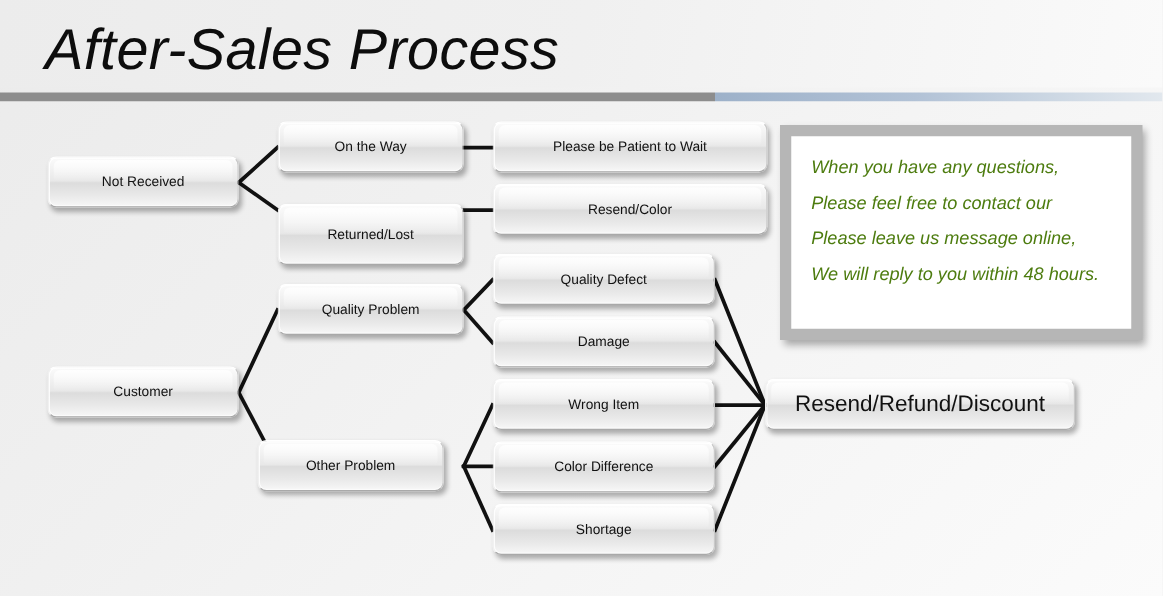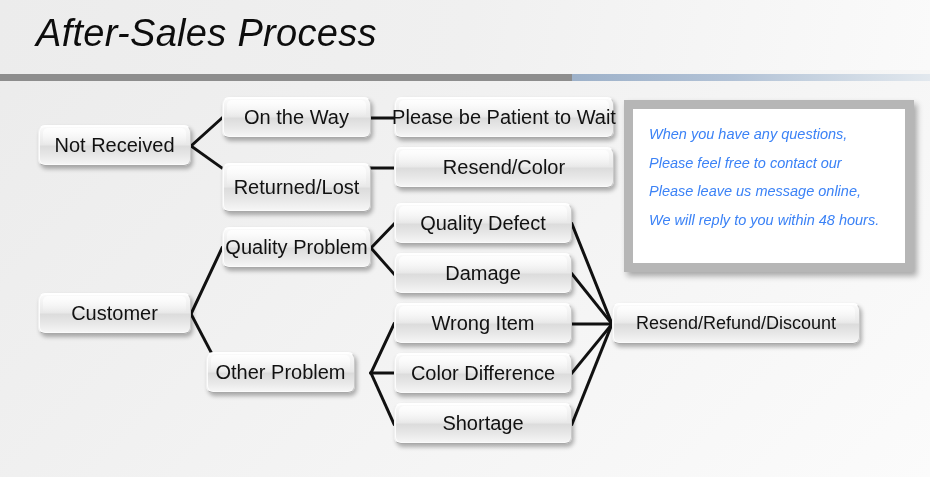--- a/index.html
+++ b/index.html
@@ -26,21 +26,21 @@
     position: absolute;
     left: 0; top: 0;
     width: 930px;
     height: 70px;
     background: linear-gradient(100deg, #ececec 0%, #f0f0f0 50%, #fafafa 100%);
   }
   .title {
     position: absolute;
     left: 36px;
     top: 12px;
-    font-size: 38px;
+    font-size: 46px;
     font-style: italic;
     font-weight: 400;
     color: #0d0d0d;
     letter-spacing: 0.3px;
     white-space: nowrap;
   }
   .divider {
     position: absolute;
     left: 0;
     top: 74px;
@@ -77,21 +77,21 @@
     border-bottom-color: #a9a9a9;
     box-shadow:
       inset 0 1px 0 rgba(255,255,255,0.95),
       inset 1px 0 0 rgba(255,255,255,0.85),
       inset 0 -1px 0 rgba(255,255,255,0.55),
       2px 3px 4px rgba(0,0,0,0.30);
     display: flex;
     align-items: center;
     justify-content: center;
     color: #111111;
-    font-size: 20px;
+    font-size: 11px;
     white-space: nowrap;
     z-index: 3;
   }
   .box::after {
     content: "";
     position: absolute;
     left: 4px;
     right: 4px;
     top: 2px;
     height: 42%;
@@ -130,21 +130,21 @@
   .note-inner {
     width: 100%;
     height: 100%;
     box-sizing: border-box;
     background: #ffffff;
     padding: 11px 14px 0 16px;
   }
   .note-line {
     font-style: italic;
     font-size: 14.5px;
-    color: #3b82f6;
+    color: #4d7c0f;
     line-height: 28.5px;
     white-space: nowrap;
   }
 </style>
 </head>
 <body>
 
 <div id="slide">
 
   <div class="header">

